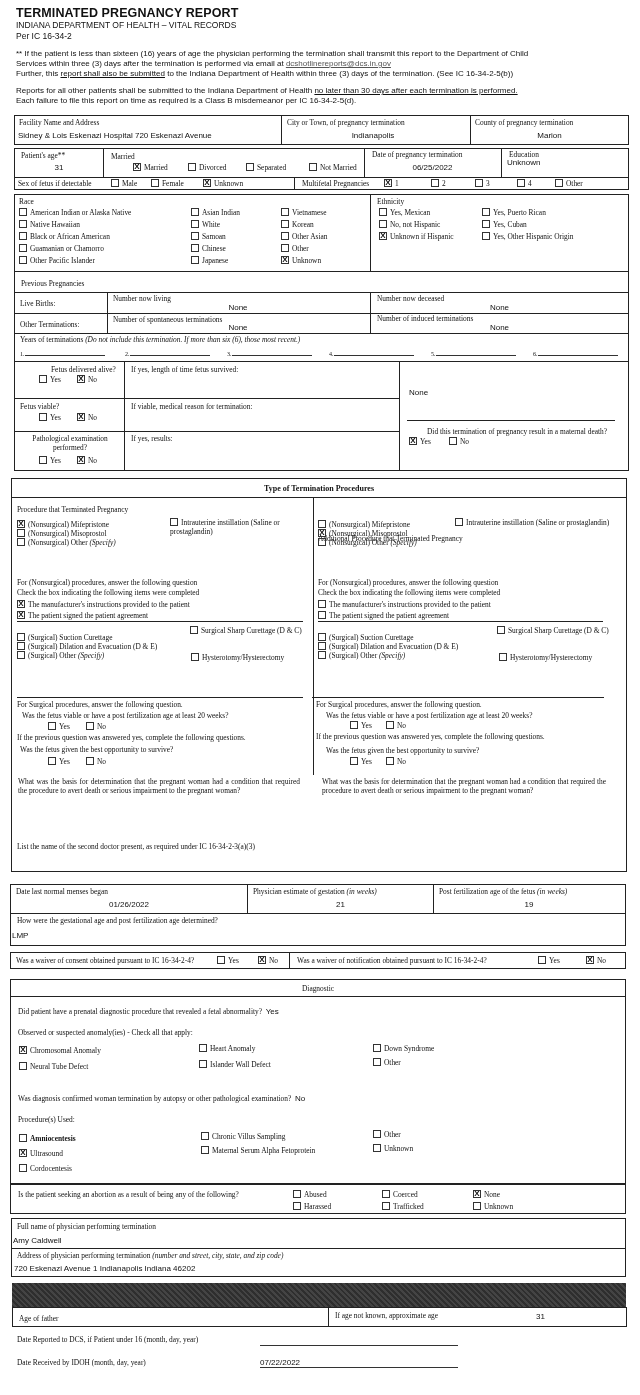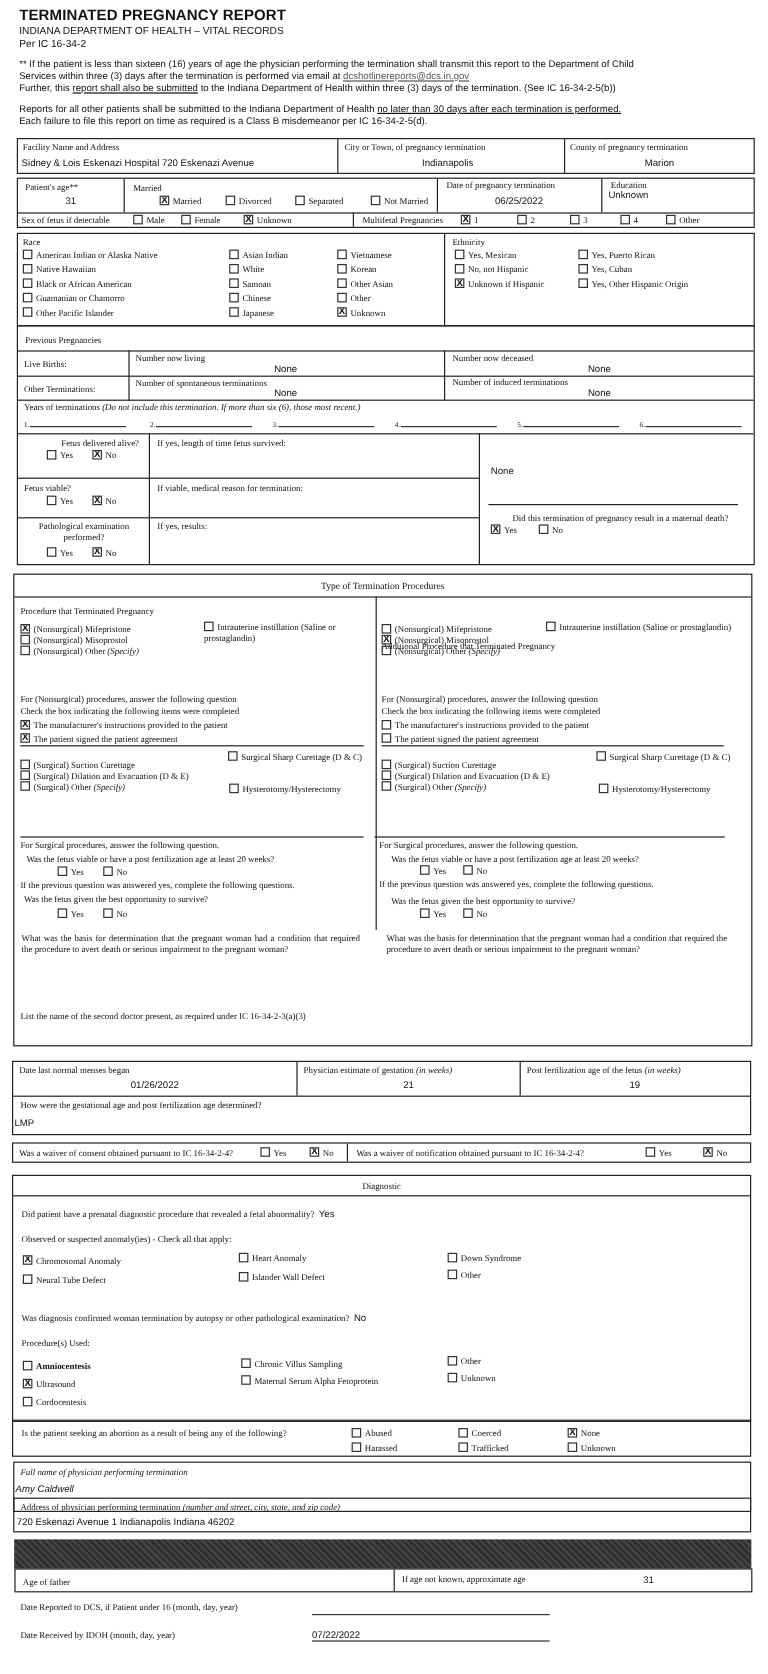--- a/index.html
+++ b/index.html
@@ -149,21 +149,21 @@
   <div class="opt" style="left:24px;top:184px;"><span class="cb"></span><span>Yes</span></div>
   <div class="opt" style="left:62px;top:184px;"><span class="cb">X</span><span>No</span></div>
   <div class="cell lbl" style="left:116px;top:162px;">If yes, results:</div>
   <div class="cell val" style="left:394px;top:116px;">None</div>
   <div class="hline" style="left:392px;top:148px;width:208px;height:1px;"></div>
   <div class="cell lbl" style="left:392px;top:155px;width:220px;">Did this termination of pregnancy result in a maternal death?</div>
   <div class="opt" style="left:394px;top:165px;"><span class="cb">X</span><span>Yes</span></div>
   <div class="opt" style="left:434px;top:165px;"><span class="cb"></span><span>No</span></div>
 </div>
 
-<div class="box" style="left:11px;top:478px;width:616px;height:394px;">
+<div class="box" style="left:11px;top:478px;width:616px;height:394px;font-weight:bold;">
   <div class="cell lbl center" style="left:0;top:5px;width:614px;font-size:8px;">Type of Termination Procedures</div>
   <div class="hline" style="left:0;top:18px;width:614px;"></div>
   <div class="vline" style="left:301px;top:18px;height:168px;"></div>
   <div class="vline" style="left:301px;top:186px;height:110px;"></div>
   <div class="hline" style="left:0;top:310px;width:614px;height:0;"></div>
 </div>
 
 <div class="cell lbl" style="left:17px;top:505px;">Procedure that Terminated Pregnancy</div>
 <div class="opt" style="left:17px;top:520px;"><span class="cb">X</span><span>(Nonsurgical) Mifepristone</span></div>
 <div class="opt" style="left:17px;top:529px;"><span class="cb"></span><span>(Nonsurgical)  Misoprostol</span></div>
@@ -267,21 +267,21 @@
 <div class="box" style="left:10px;top:1183px;width:616px;height:31px;">
   <div class="opt" style="left:7px;top:6px;">Is the patient seeking an abortion as a result of being any of the following?</div>
   <div class="opt" style="left:282px;top:6px;"><span class="cb"></span><span>Abused</span></div>
   <div class="opt" style="left:282px;top:18px;"><span class="cb"></span><span>Harassed</span></div>
   <div class="opt" style="left:371px;top:6px;"><span class="cb"></span><span>Coerced</span></div>
   <div class="opt" style="left:371px;top:18px;"><span class="cb"></span><span>Trafficked</span></div>
   <div class="opt" style="left:462px;top:6px;"><span class="cb">X</span><span>None</span></div>
   <div class="opt" style="left:462px;top:18px;"><span class="cb"></span><span>Unknown</span></div>
 </div>
 
-<div class="box" style="left:11px;top:1218px;width:615px;height:42px;font-style:italic;">
+<div class="box" style="left:11px;top:1218px;width:615px;height:31px;">
   <div class="cell lbl" style="left:5px;top:3px;">Full name of physician performing termination</div>
   <div class="cell val" style="left:1px;top:17px;">Amy Caldwell</div>
 </div>
 <div class="box" style="left:11px;top:1248px;width:615px;height:29px;">
   <div class="cell lbl" style="left:5px;top:2px;"><span>Address of physician performing termination </span><span class="ital">(number and street, city, state, and zip code)</span></div>
   <div class="cell val" style="left:2px;top:15px;">720 Eskenazi Avenue 1 Indianapolis Indiana 46202</div>
 </div>
 
 <div class="dark"></div>
 

